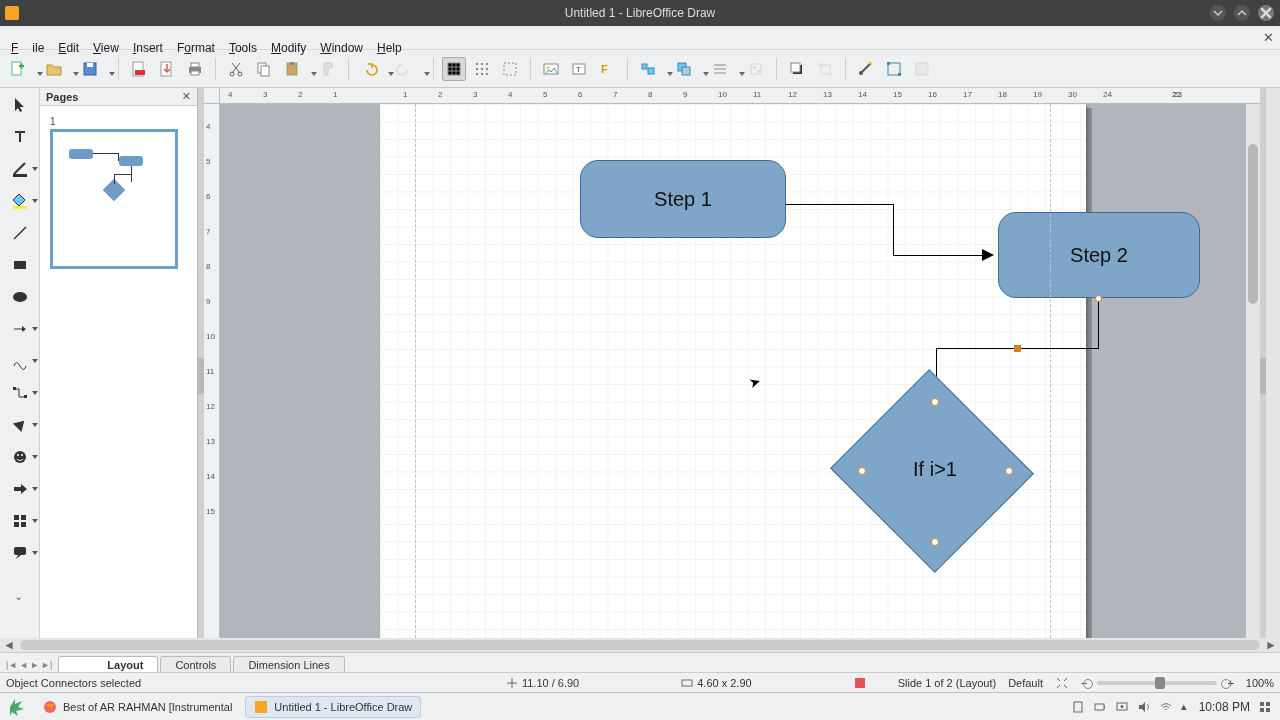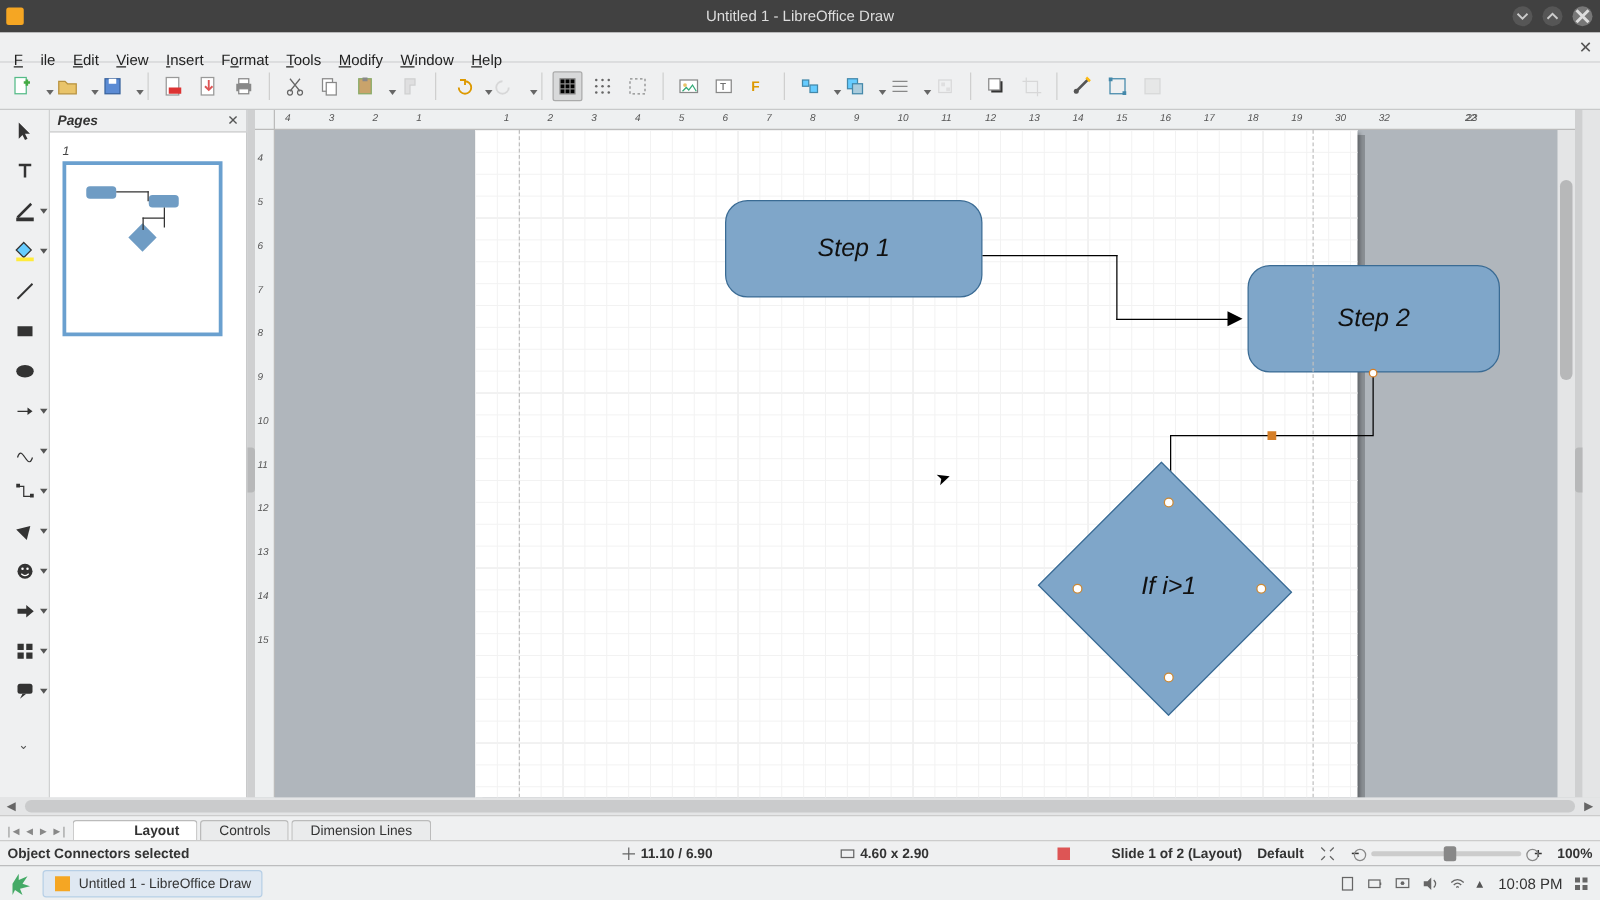--- a/index.html
+++ b/index.html
@@ -24,21 +24,21 @@
   .toolbar { height:38px; background:#eff0f1; display:flex; align-items:center; gap:4px; padding:0 6px; border-bottom:1px solid #c8c9ca;}
   .tbtn { width:24px; height:24px; display:flex; align-items:center; justify-content:center; color:#555; position:relative; }
   .tbtn svg { width:18px; height:18px; display:block; }
   .tbtn.drop::after { content:""; border-left:3px solid transparent; border-right:3px solid transparent; border-top:4px solid #666; position:absolute; right:-5px; bottom:5px; }
   .tbtn.wdrop { width:32px; padding-right:8px;}
   .tsep { width:1px; height:22px; background:#cfcfcf; margin:0 4px; }
   .tbtn.pressed { background:#d8d9da; border:1px solid #aaa; border-radius:2px; }
   .tbtn.dim svg { opacity:.45; }
 
   
-  .main { display:flex; height:550px; background:#eff0f1;font-style:italic;}
+  .main { display:flex; height:550px; background:#eff0f1;}
   .lefttools { width:40px; background:#eff0f1; border-right:1px solid #d0d1d2; display:flex; flex-direction:column; align-items:center; padding-top:8px; gap:14px;}
   .lefttools .lt { width:24px; height:18px; display:flex; align-items:center; justify-content:center; color:#333; position:relative;}
   .lefttools .lt svg { width:18px; height:18px; display:block;}
   .lefttools .lt.drop::after { content:""; border-left:3px solid transparent; border-right:3px solid transparent; border-top:4px solid #555; position:absolute; right:-6px; top:7px;}
   .lefttools .lt.chev::after { content:"⌄"; position:absolute; bottom:-8px; left:7px; font-size:10px; color:#555;}
 
   
   .pagespanel { width:158px; background:#fff; border-right:1px solid #b8b9ba; display:flex; flex-direction:column;}
   .pagespanel .hdr { height:18px; background:#eff0f1; font-size:11px; font-weight:bold; color:#333; padding:2px 6px; border-bottom:1px solid #ccc; display:flex; align-items:center; justify-content:space-between;}
   .pagespanel .hdr .x { font-size:11px; color:#555;}
@@ -116,21 +116,21 @@
 
   
   .tabsrow { height:20px; background:#eff0f1; display:flex; align-items:flex-end; border-top:1px solid #ccc; font-size:11px; padding-left:2px;}
   .navbtns { display:flex; gap:2px; padding:0 6px 2px 4px; color:#888;}
   .navbtns span { font-size:9px;}
   .tab { padding:2px 14px 1px; border:1px solid #bbb; border-bottom:none; background:#eaebec; border-radius:3px 3px 0 0; margin-right:2px; color:#333;}
   .tab.active { background:#fff; font-weight:bold;padding-left:48px;}
 
   
   .statusbar { height:20px; background:#eff0f1; border-top:1px solid #ccc; display:flex; align-items:center; font-size:11px; color:#333; padding:0 6px; gap:12px;}
-  .statusbar .sec { display:flex; align-items:center; gap:4px;font-weight:bold;}
+  .statusbar .sec { display:flex; align-items:center; gap:4px;}
   .statusbar .spacer { flex:1;}
   .zoom-slider { width:120px; height:4px; background:#ccc; position:relative; border-radius:2px;}
   .zoom-slider .zthumb { position:absolute; left:58px; top:-4px; width:10px; height:12px; background:#888; border-radius:2px;}
   .zoom-slider::before, .zoom-slider::after { content:""; position:absolute; top:-2px; width:8px; height:8px; border:1px solid #888; border-radius:50%;}
   .zoom-slider::before { left:-14px;} .zoom-slider::after { right:-14px;}
 
   .rssplit { width:6px; background:#cfd0d1; position:relative;}
   .rssplit .grip { position:absolute; top:270px; left:0; width:6px; height:36px; background:#b7b8b9; border-radius:3px 0 0 3px;}
   .rsscroll { width:14px; background:#e4e5e6;}
 
@@ -500,21 +500,21 @@
         <div class="tick" style="left: 533px;">11</div>
         <div class="tick" style="left: 568px;">12</div>
         <div class="tick" style="left: 603px;">13</div>
         <div class="tick" style="left: 638px;">14</div>
         <div class="tick" style="left: 673px;">15</div>
         <div class="tick" style="left: 708px;">16</div>
         <div class="tick" style="left: 743px;">17</div>
         <div class="tick" style="left: 778px;">18</div>
         <div class="tick" style="left: 813px;">19</div>
         <div class="tick" style="left: 848px;">30</div>
-        <div class="tick" style="left: 883px;">32</div>
+        <div class="tick" style="left: 883px;">24</div>
         <div class="tick" style="left: 918px; margin-left: 34px;">22</div>
         <div class="tick" style="left: 953px;">23</div>
       </div>
     <div class="ruler-v" id="rulerV">
         <div class="vt" style="top: 18px;">4</div>
         <div class="vt" style="top: 53px;">5</div>
         <div class="vt" style="top: 88px;">6</div>
         <div class="vt" style="top: 123px;">7</div>
         <div class="vt" style="top: 158px;">8</div>
         <div class="vt" style="top: 193px;">9</div>
@@ -625,20 +625,27 @@
       </div>
       <span style="margin-left:6px">+</span>
     </div>
   <div class="sec">100%</div>
 </div>
 
 <div class="taskbar">
   <svg class="kicon" viewBox="0 0 22 22">
       <path d="M4 11l5-8v5l7-3-4 6 6 2-8 2 2 5-6-4-2 4z" fill="#4a6"></path>
     </svg>
+  <div class="task">
+    <svg class="ico" viewBox="0 0 14 14">
+        <circle cx="7" cy="7" r="6" fill="#e66"></circle>
+        <path d="M3 4c2 5 8 4 8 0" fill="#f90"></path>
+      </svg>
+    <span>Best of AR RAHMAN [Instrumental</span>
+  </div>
   <div class="task active">
     <svg class="ico" viewBox="0 0 14 14">
         <rect x="1" y="1" width="12" height="12" fill="#f5a623"></rect>
       </svg>
     <span>Untitled 1 - LibreOffice Draw</span>
   </div>
   <div class="tray">
     <svg viewBox="0 0 14 14">
         <rect x="3" y="2" width="8" height="10" fill="none" stroke="#666"></rect>
       </svg>

